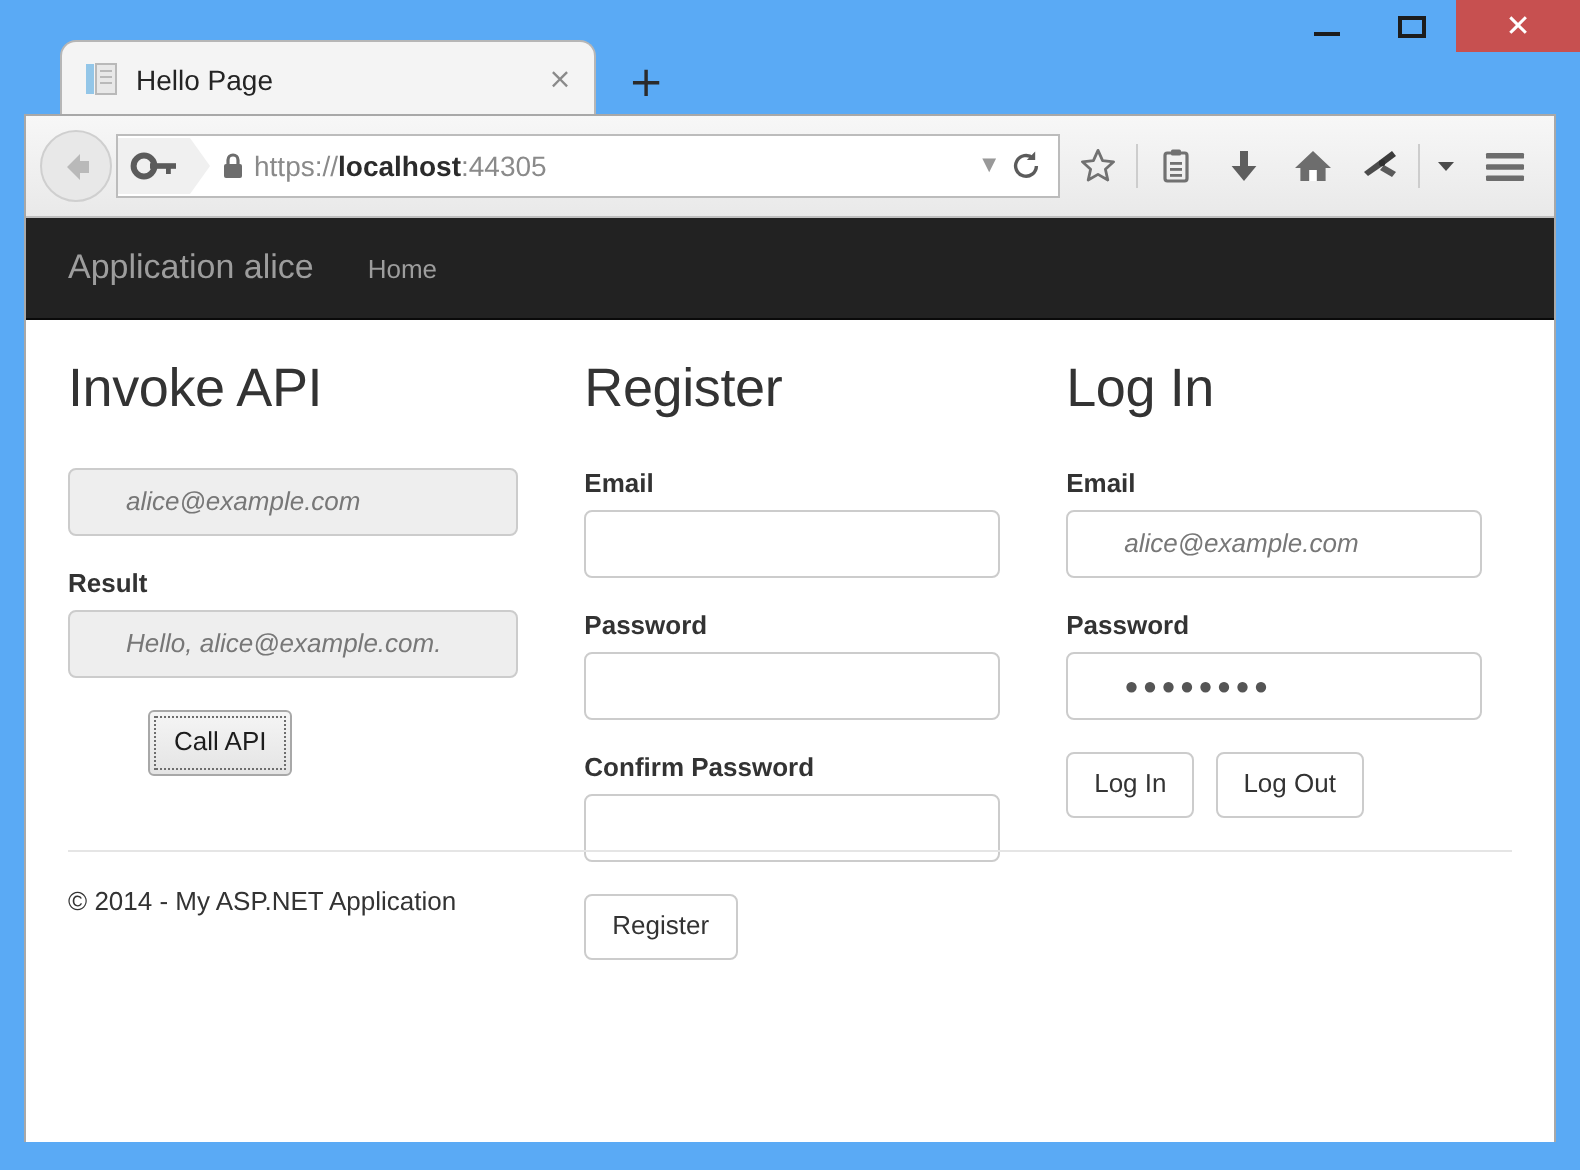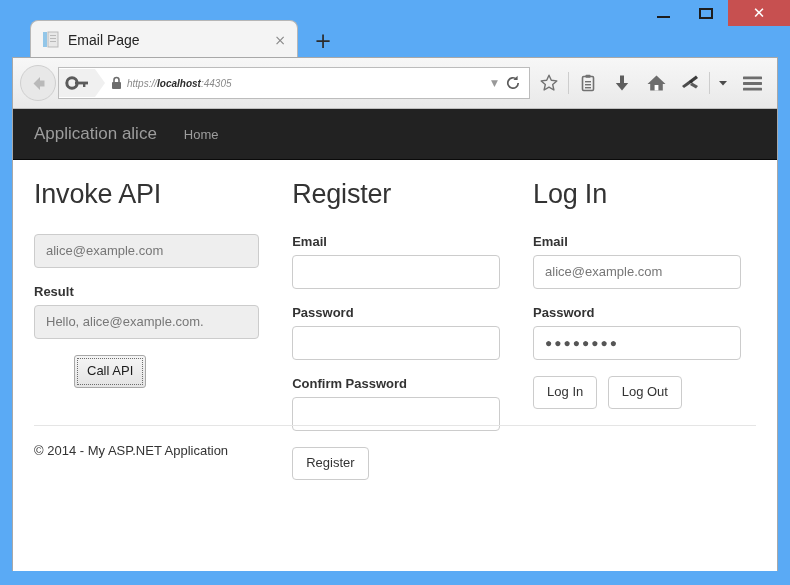--- a/index.html
+++ b/index.html
@@ -196,26 +196,25 @@
     border-left: 10px solid #f0f0f0;
   }
   .url-lockbox {
     display: flex;
     align-items: center;
     padding: 0 5px 0 16px;
     flex: 0 0 auto;
   }
   .url-text {
     flex: 1 1 auto;
-    font-size: 10px;
+    font-size: 14px;
     color: #8a8a8a;
     white-space: nowrap;
     overflow: hidden;
     min-width: 0;
-    font-style: italic;
   }
   .url-text b { color: #2b2b2b; font-weight: bold; }
   .url-caret {
     flex: 0 0 auto;
     color: #999;
     font-size: 9px;
     padding: 0 7px 0 4px;
     font-family: "DejaVu Sans", sans-serif;
   }
   .url-reload {
@@ -300,29 +299,30 @@
     font-size: 13px;
     font-weight: bold;
     color: #333333;
     margin-bottom: 6px;
   }
   .form-control {
     display: block;
     width: 100%;
     height: 34px;
     box-sizing: border-box;
-    padding: 6px 11px;
+    padding: 6px 28px;
     font-size: 13px;
     font-family: "Liberation Sans", sans-serif;
     color: #777777;
     background: #ffffff;
     border: 1px solid #cccccc;
     border-radius: 4px;
     margin-bottom: 16px;
     outline: none;
+    font-style: italic;
   }
   .form-control.readonly {
     background: #eeeeee;
   }
   .form-control.pw {
     color: #555555;
     letter-spacing: 2px;
     font-size: 12px;
   }
   .btn {
@@ -392,21 +392,21 @@
     <div class="tab">
       <span class="tab-favicon">
         <svg width="16" height="17" viewBox="0 0 16 17">
           <rect x="0" y="1" width="4" height="15" fill="#93c6e8"></rect>
           <rect x="5" y="1" width="10" height="15" fill="#e8e8e8" stroke="#b9b9b9" stroke-width="1"></rect>
           <rect x="7" y="4" width="6" height="1" fill="#b9b9b9"></rect>
           <rect x="7" y="7" width="6" height="1" fill="#b9b9b9"></rect>
           <rect x="7" y="10" width="6" height="1" fill="#b9b9b9"></rect>
         </svg>
       </span>
-      <span class="tab-title">Email Page</span>
+      <span class="tab-title">Hello Page</span>
       <span class="tab-close">×</span>
     </div>
     <div class="newtab">+</div>
   </div>
 
   <div class="browser">
 
     <div class="navbar-chrome">
 
       <div class="nav-back">

